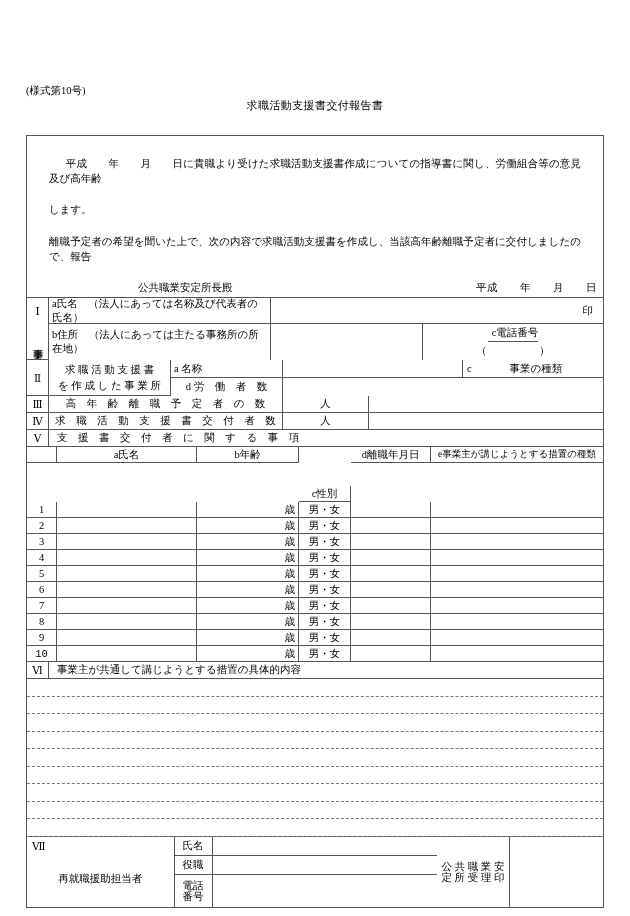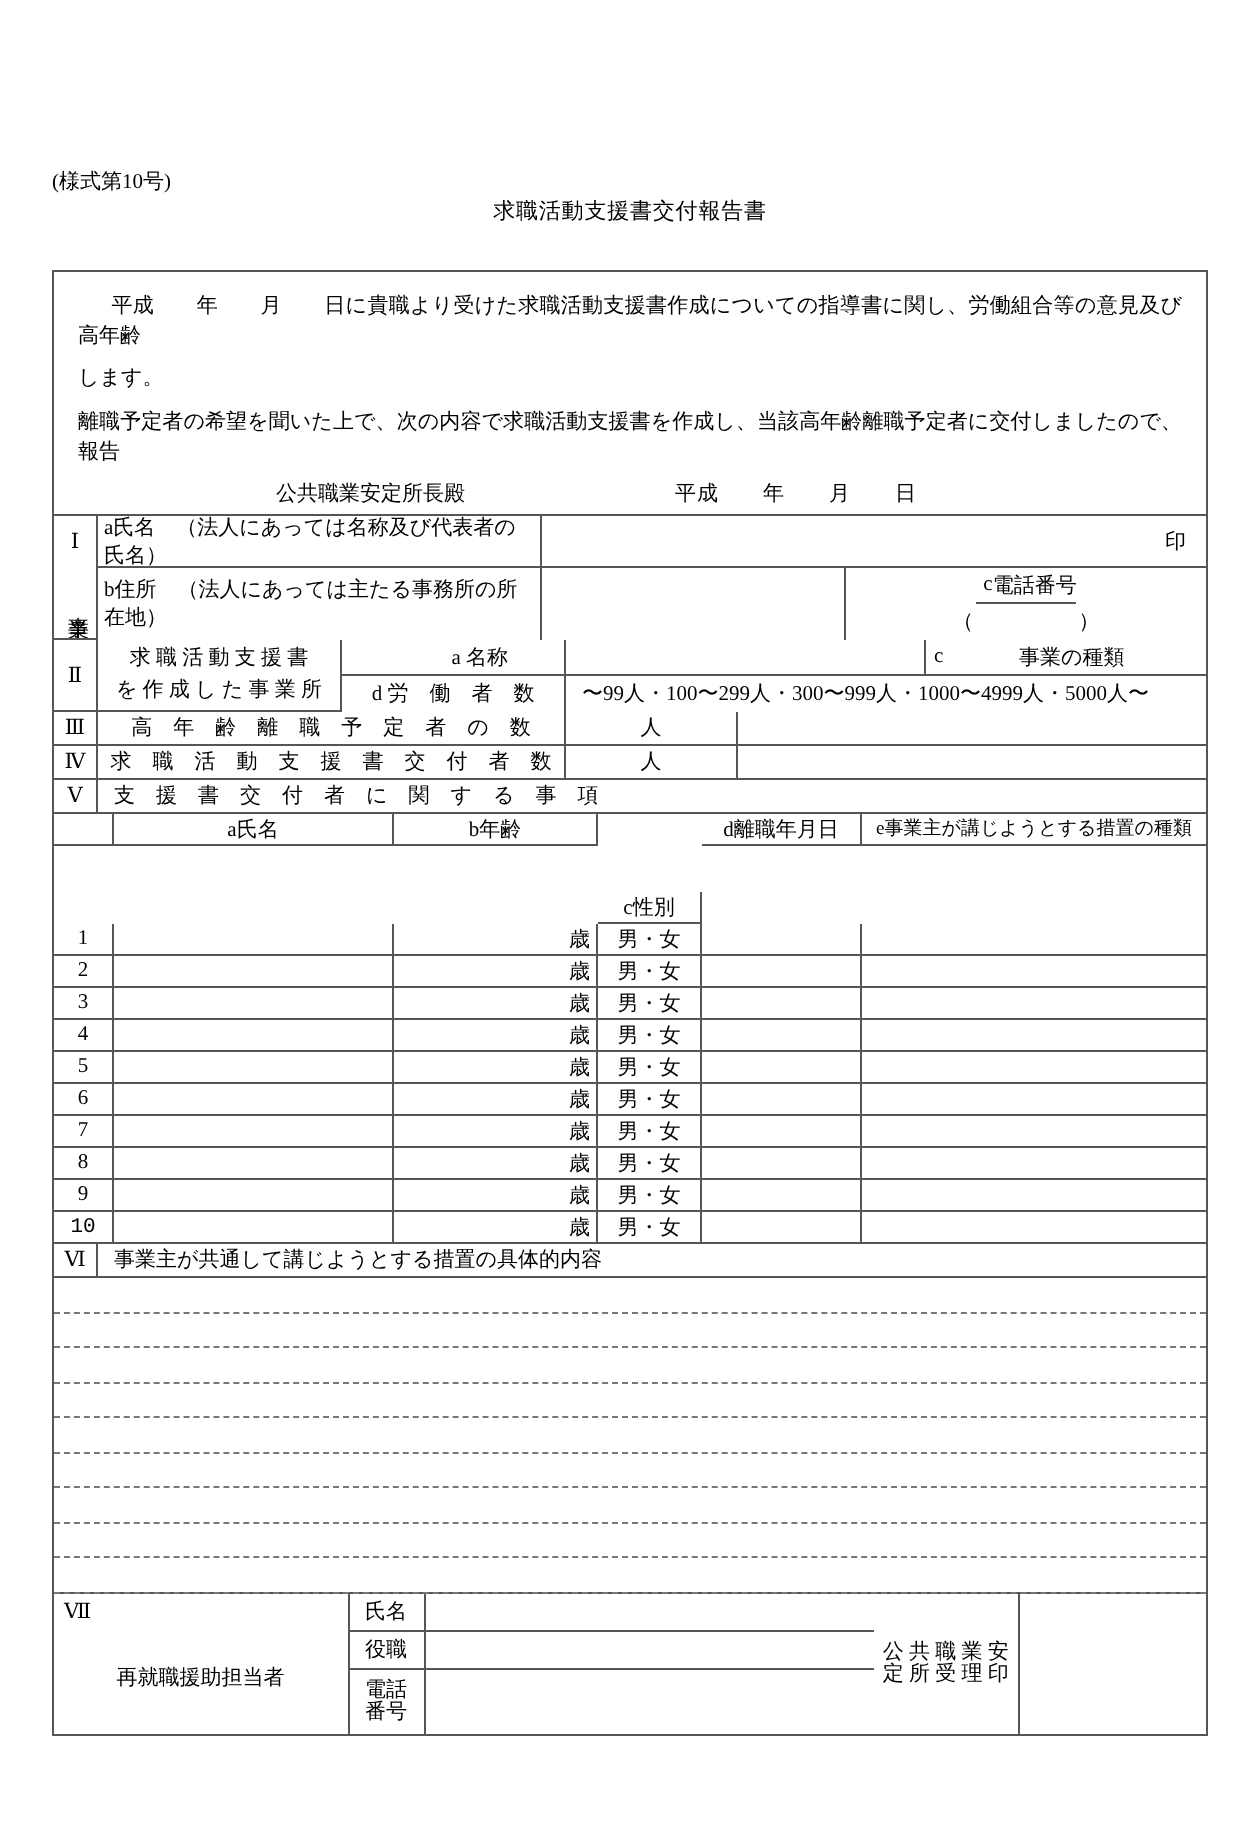--- a/index.html
+++ b/index.html
@@ -75,27 +75,27 @@
   .r { justify-content: flex-end; }
   .l { justify-content: flex-start; }
 
   
   .intro {
     border-bottom: 1px solid #555;
     padding: 4px 6px 2px 6px;
     font-size: 10.5px;
     line-height: 1.45;
   }
-  .intro p { margin: 6px; text-align: justify; text-justify: inter-ideograph; }
+  .intro p { margin: 16px; text-align: justify; text-justify: inter-ideograph; }
   .intro .indent { text-indent: 1.6em; }
   .addr-line {
     display: flex; margin-top: 2px; font-size: 10.5px;
   }
   .addr-left { width: 54%; text-align: center; }
-  .addr-right { width: 46%; text-align: left; letter-spacing: 0.5px; }
+  .addr-right { width: 46%; text-align: right; letter-spacing: 0.5px; }
 
   
   .vlabel {
     writing-mode: vertical-rl;
     text-orientation: upright;
     letter-spacing: 1px;
     font-size: 10.5px;
     line-height: 1;
   }
 
@@ -180,33 +180,32 @@
     <div class="row">
       <div class="cell c stack" style="width:22px; border-bottom:1px solid #555; padding:0;">
         <div style="height:18px; display:flex; align-items:center; justify-content:center; width:100%;">Ⅱ</div>
       </div>
       <div class="cell c" style="width:122px; border-bottom:1px solid #555; flex-direction:column; line-height:1.5;">
         <div>求 職 活 動 支 援 書</div>
         <div>を 作 成 し た 事 業 所</div>
       </div>
       <div style="flex:1;">
         <div class="row">
-          <div class="cell" style="width:112px; height:18px; justify-content:flex-end; padding-right:28px;">
+          <div class="cell" style="width:112px; height:18px; justify-content:flex-start; padding-right:41px;">
             <span>a 名</span>
             <span>称</span>
           </div>
           <div class="cell" style="width:180px; height:18px;"></div>
           <div class="cell last" style="flex:1; height:18px; padding-left:4px;">
             <span style="font-size:10.5px;">c</span>
             <span style="flex:1; text-align:center; font-size:10.5px;">事業の種類</span>
           </div>
         </div>
         <div class="row">
           <div class="cell c" style="width:112px; height:18px; border-bottom:none;">d 労　働　者　数</div>
-          <div class="cell last l" style="flex:1; height:18px; border-bottom:none; padding-left:8px;">〜99人・100〜299人・300〜999人・1000〜4999人・5000人〜</div>
         </div>
       </div>
     </div>
 
     <div class="row">
       <div class="cell c" style="width:22px; height:17px;">Ⅲ</div>
       <div class="cell c" style="width:234px; height:17px;">高　年　齢　離　職　予　定　者　の　数</div>
       <div class="cell c" style="width:86px; height:17px;">人</div>
       <div class="cell last" style="flex:1; height:17px;"></div>
     </div>

